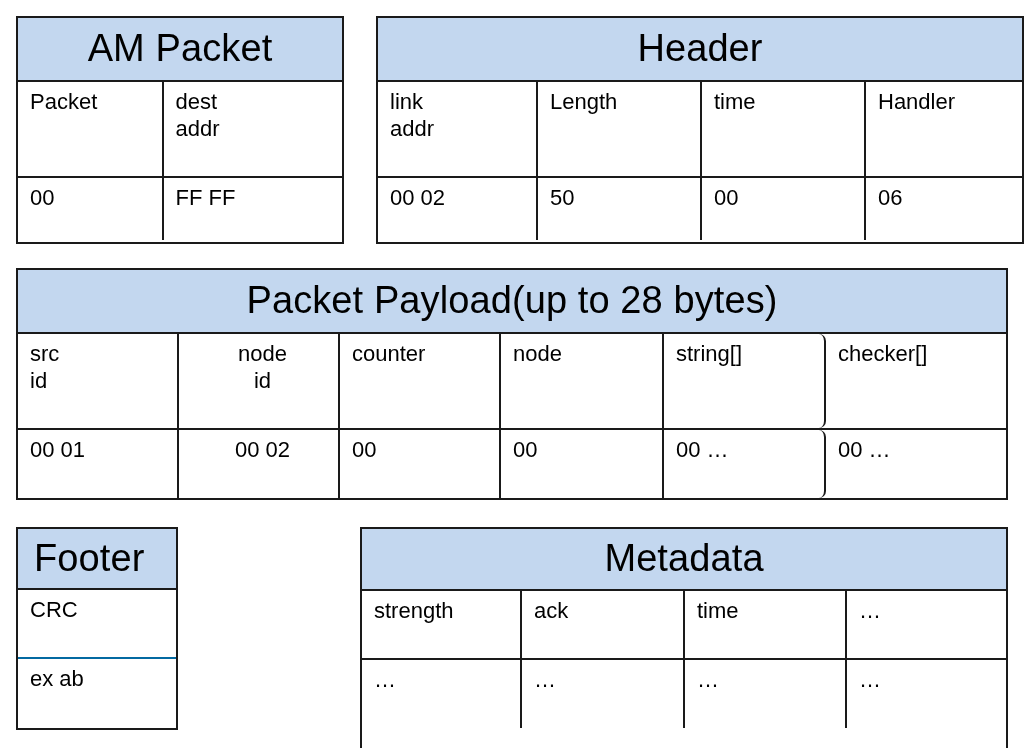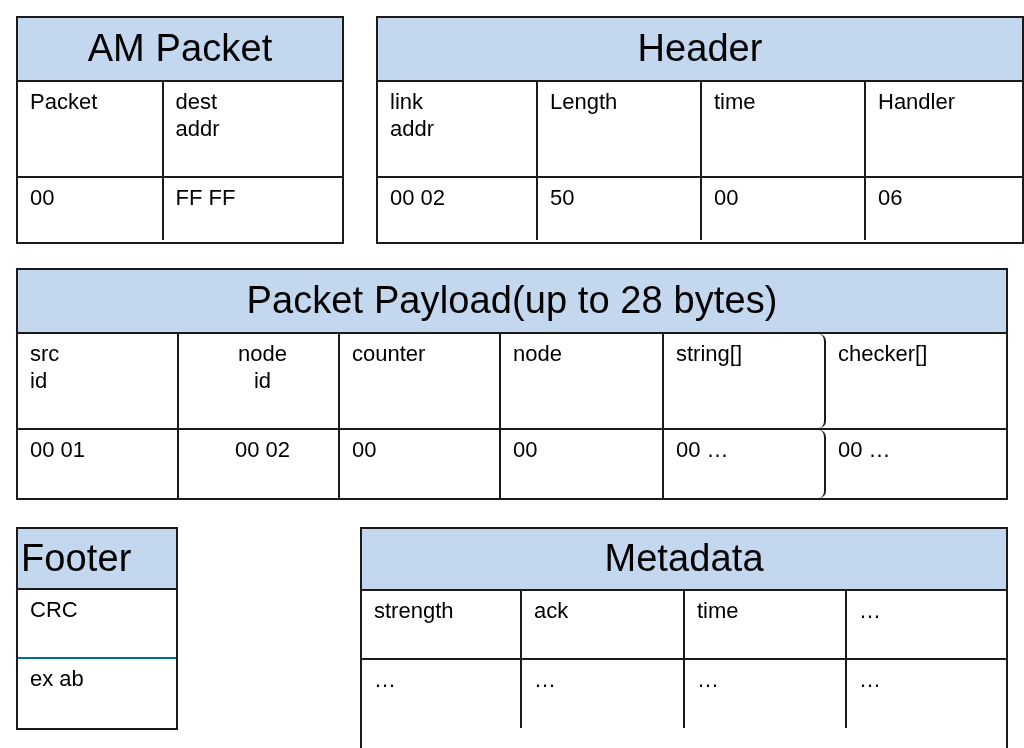--- a/index.html
+++ b/index.html
@@ -88,21 +88,21 @@
   #payload-table .c2 { width: 161px; }
   #payload-table .c3 { width: 163px; }
   #payload-table .c4 { width: 162px; border-radius: 7px; }
   #payload-table .c5 { width: 180px; }
 
   
   #footer-table { left: 16px; top: 527px; width: 162px; height: 203px; }
   #footer-table .tbl-title {
     height: 62px;
     justify-content: flex-start;
-    padding-left: 3px;
+    padding-left: 16px;
   }
   #footer-table .value-row { height: 69px; }
   #footer-table .value-row.first { border-bottom: 2px solid #0369a1; }
   #footer-table .c0 { width: 158px; }
 
   
   #metadata-table { left: 360px; top: 527px; width: 648px; height: 231px; }
   #metadata-table .tbl-title { height: 62px; }
   #metadata-table .label-row { height: 69px; }
   #metadata-table .value-row { height: 68px; }

